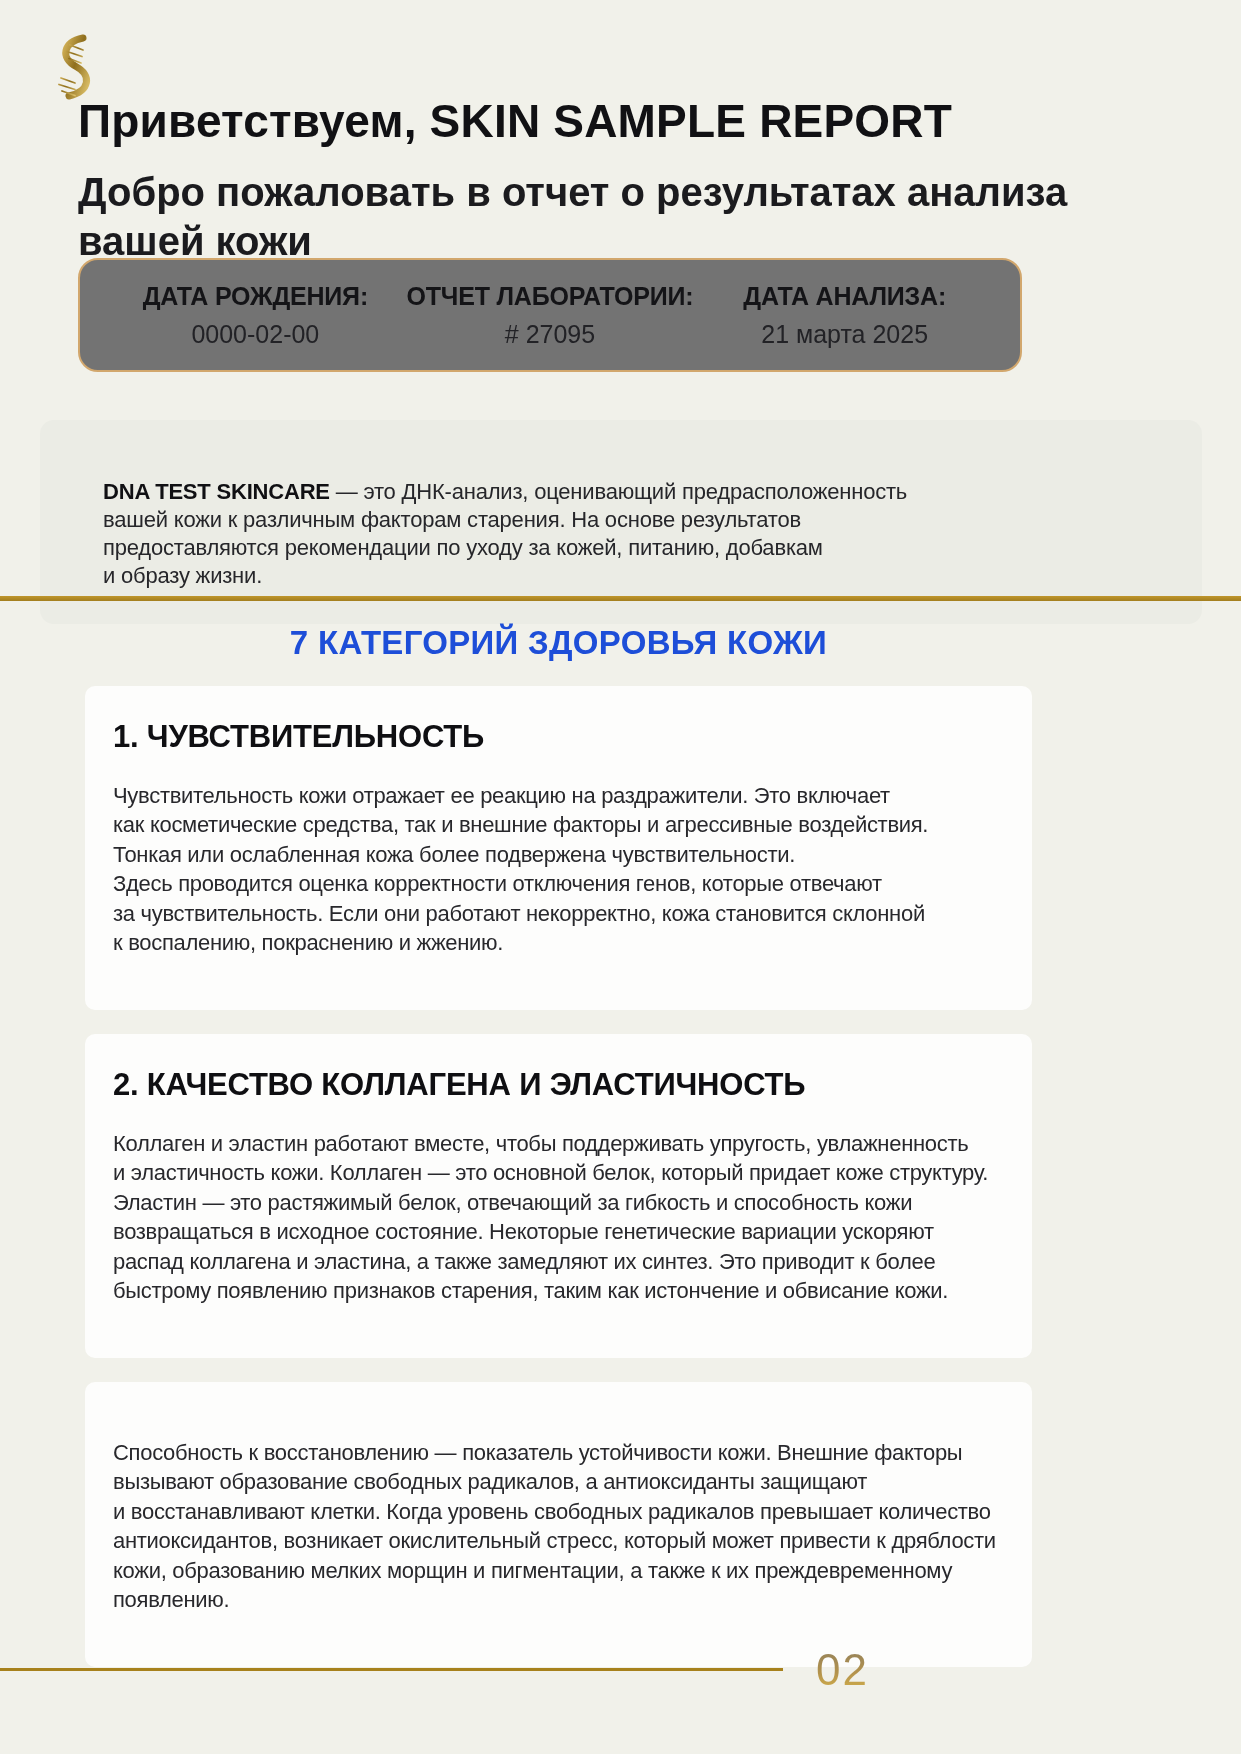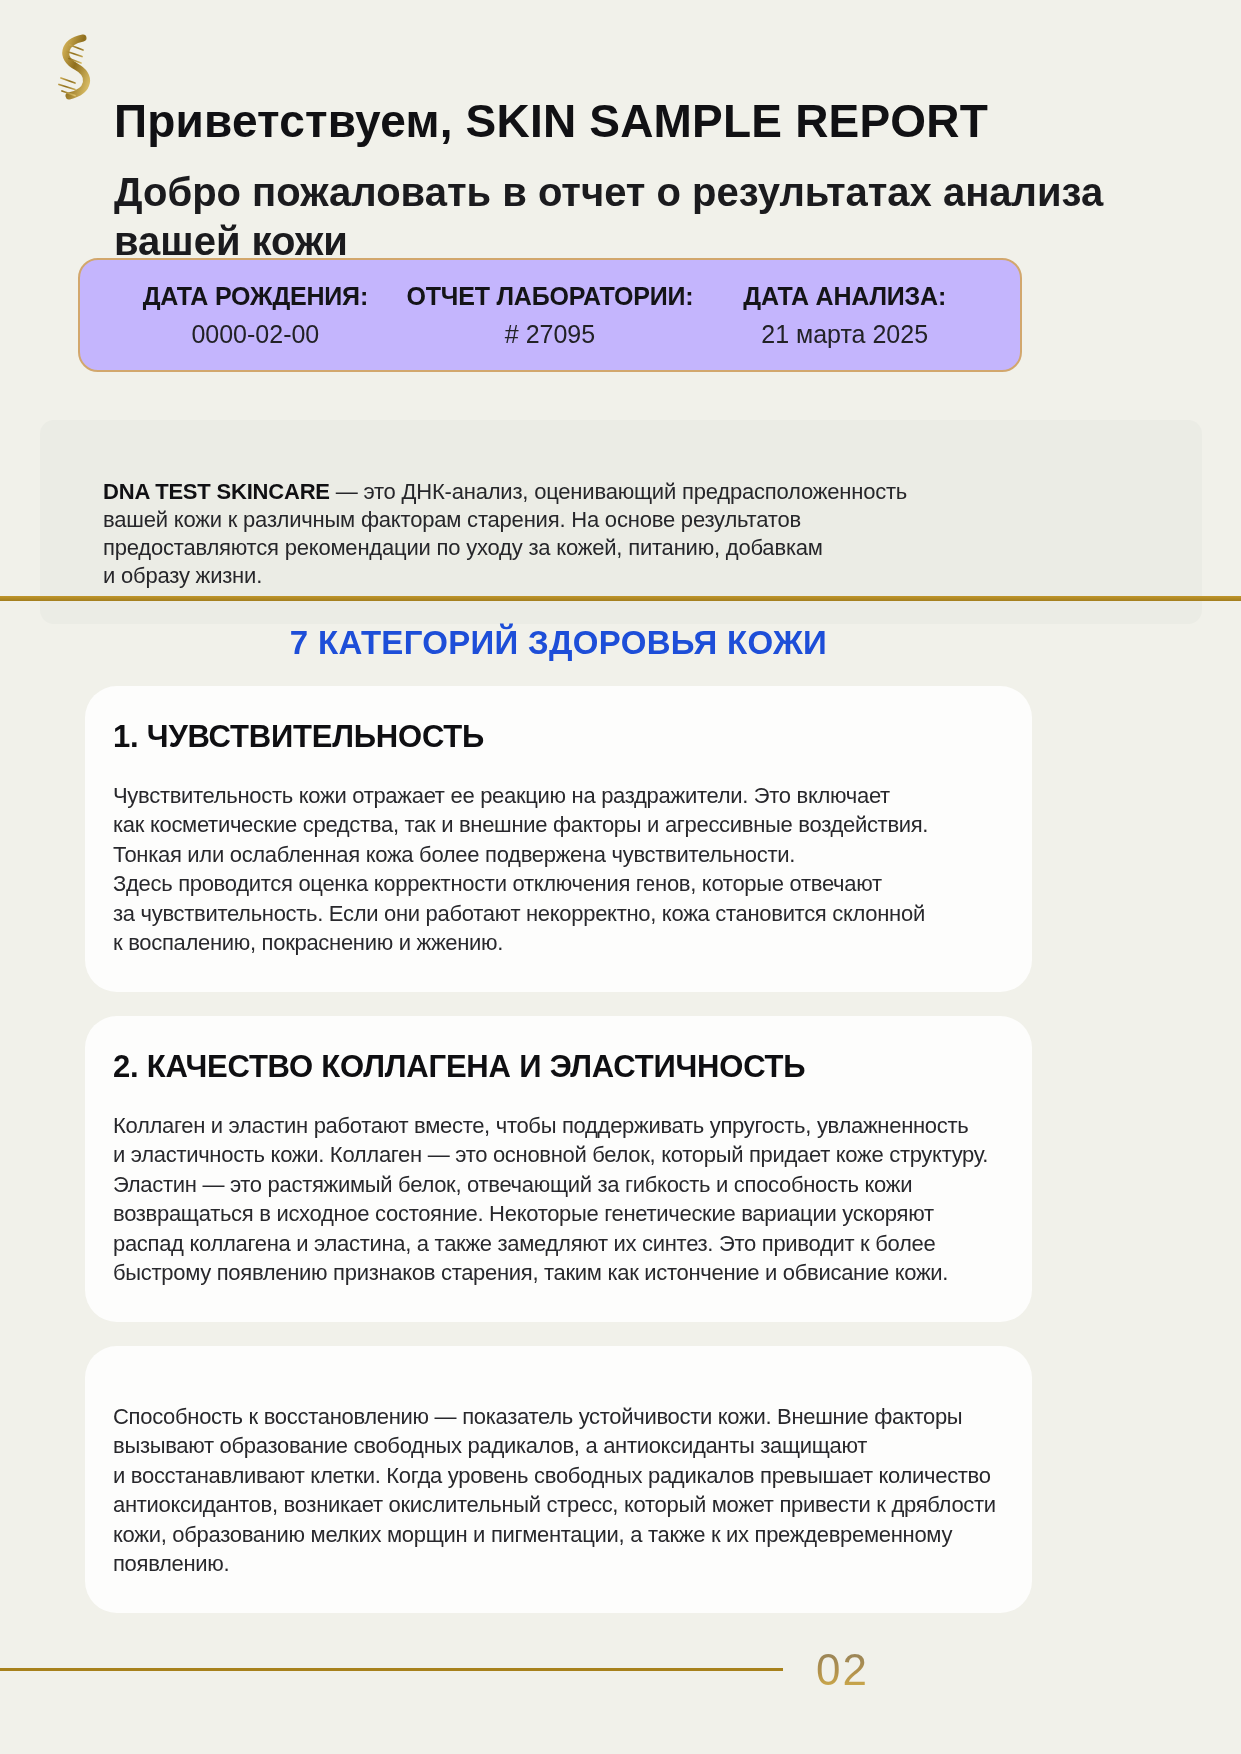--- a/index.html
+++ b/index.html
@@ -10,34 +10,34 @@
     position: relative;
     width: 1241px;
     height: 1754px;
     background: #f1f1ea;
     overflow: hidden;
     margin: 0 auto;
   }
 
   .logo { position: absolute; left: 46px; top: 33px; width: 58px; height: 68px; }
 
-  .header { position: absolute; left: 78px; top: 96px; width: 1080px; margin-left: 36px; }
+  .header { position: absolute; left: 78px; top: 96px; width: 1080px; }
   .page-title {
     font-size: 46px; font-weight: 800; letter-spacing: 0.2px; color: #111114;
     line-height: 1.12;
   }
   .page-subtitle {
     margin-top: 20px;
     font-size: 40px; font-weight: 700; color: #1b1b1e;
     line-height: 1.23; white-space: pre-line;
   }
 
   .info-box {
     position: absolute; left: 78px; top: 258px; width: 944px; height: 114px;
-    background: #c4b5fd;
+    background: #737373;
     border: 2px solid #d2a76d;
     border-radius: 20px;
     display: flex; align-items: center; justify-content: center;
     padding: 0 28px;
   }
   .info-field { flex: 1 1 0; text-align: center; }
   .info-label { font-size: 25px; font-weight: 800; color: #141417; letter-spacing: -0.2px; }
   .info-value { font-size: 25px; font-weight: 400; margin-top: 9px; color: #222226; }
 
   .intro-block {
@@ -57,22 +57,22 @@
   }
 
   .content { position: absolute; left: 85px; top: 624px; width: 947px; }
   .section-heading {
     text-align: center;
     font-size: 33px; font-weight: 700; letter-spacing: 0.3px; color: #1d4ed8;
   }
 
   .card {
     background: #fdfdfc;
-    border-radius: 32px;
-    padding: 32px 28px 34px 28px;
+    border-radius: 10px;
+    padding: 32px 28px 52px 28px;
     margin-top: 24px;
   }
   .card:first-of-type { margin-top: 40px; }
   .card-title {
     font-size: 31px; font-weight: 800; letter-spacing: -0.2px; color: #0f0f12;
     line-height: 1.25; white-space: pre-line;
   }
   .card-body {
     margin-top: 24px;
     font-size: 22px; line-height: 29.5px; letter-spacing: -0.3px; color: #28282c;

